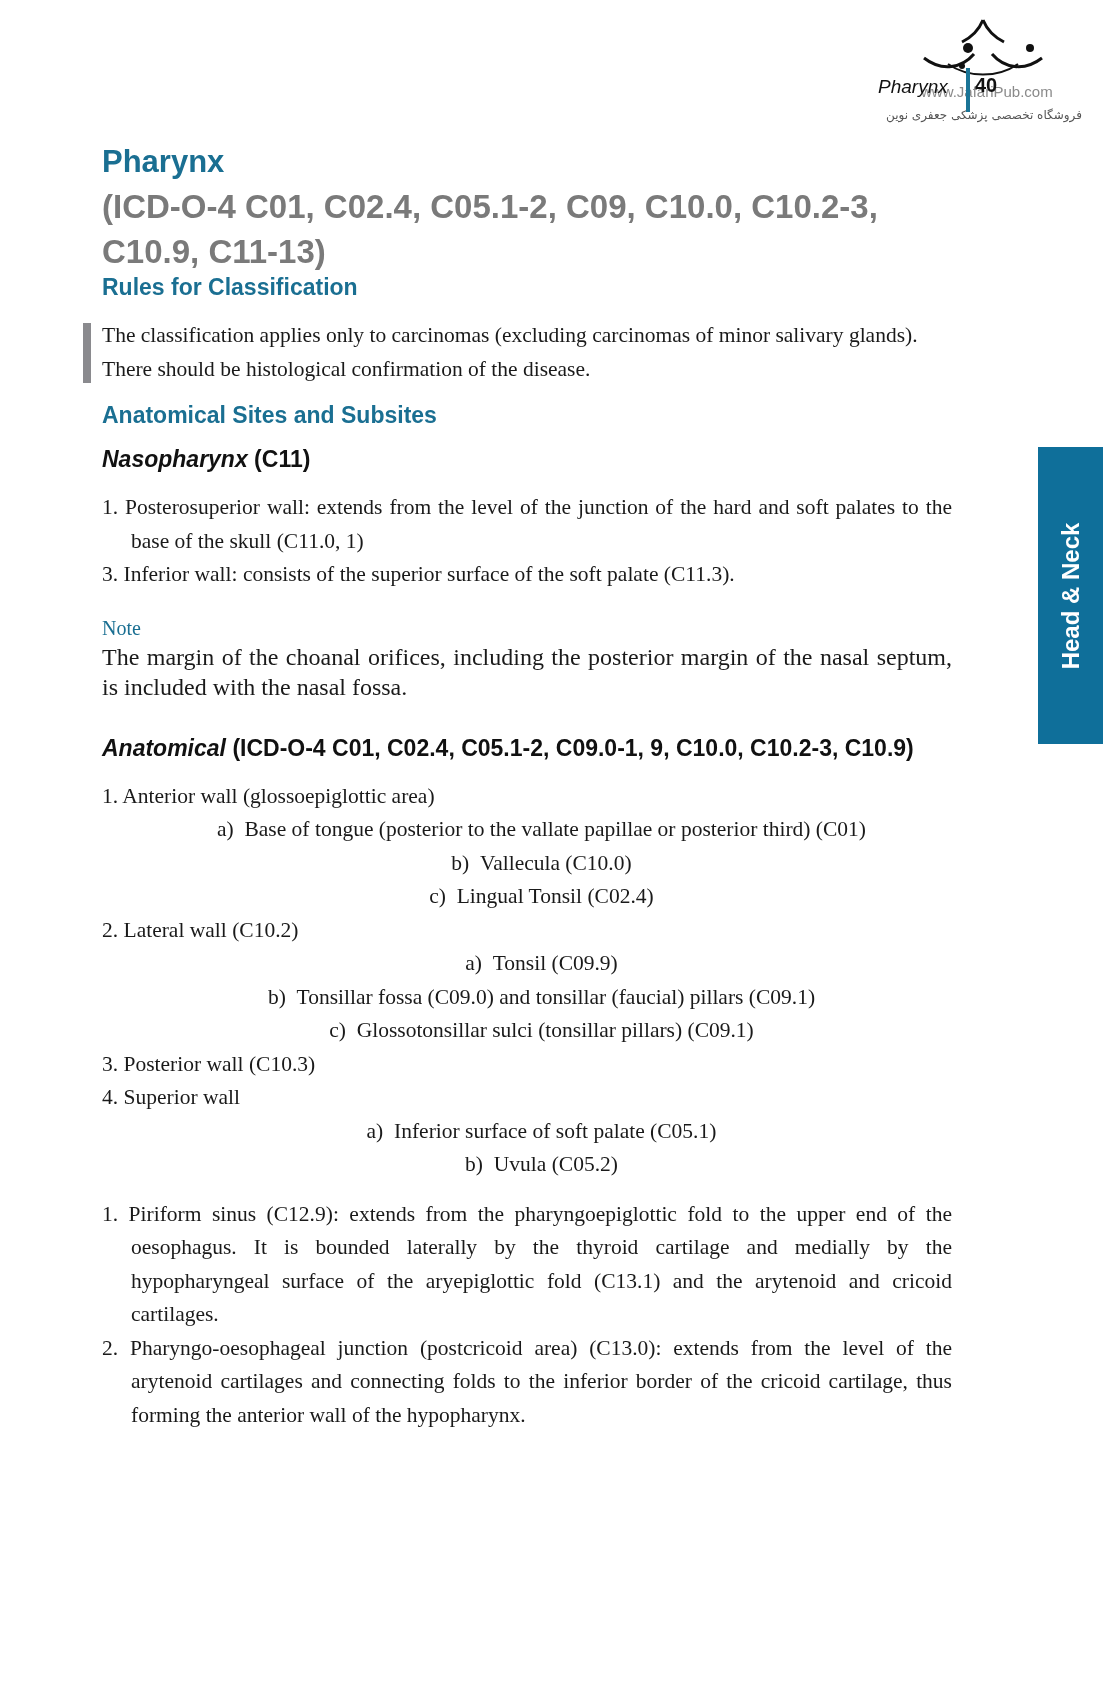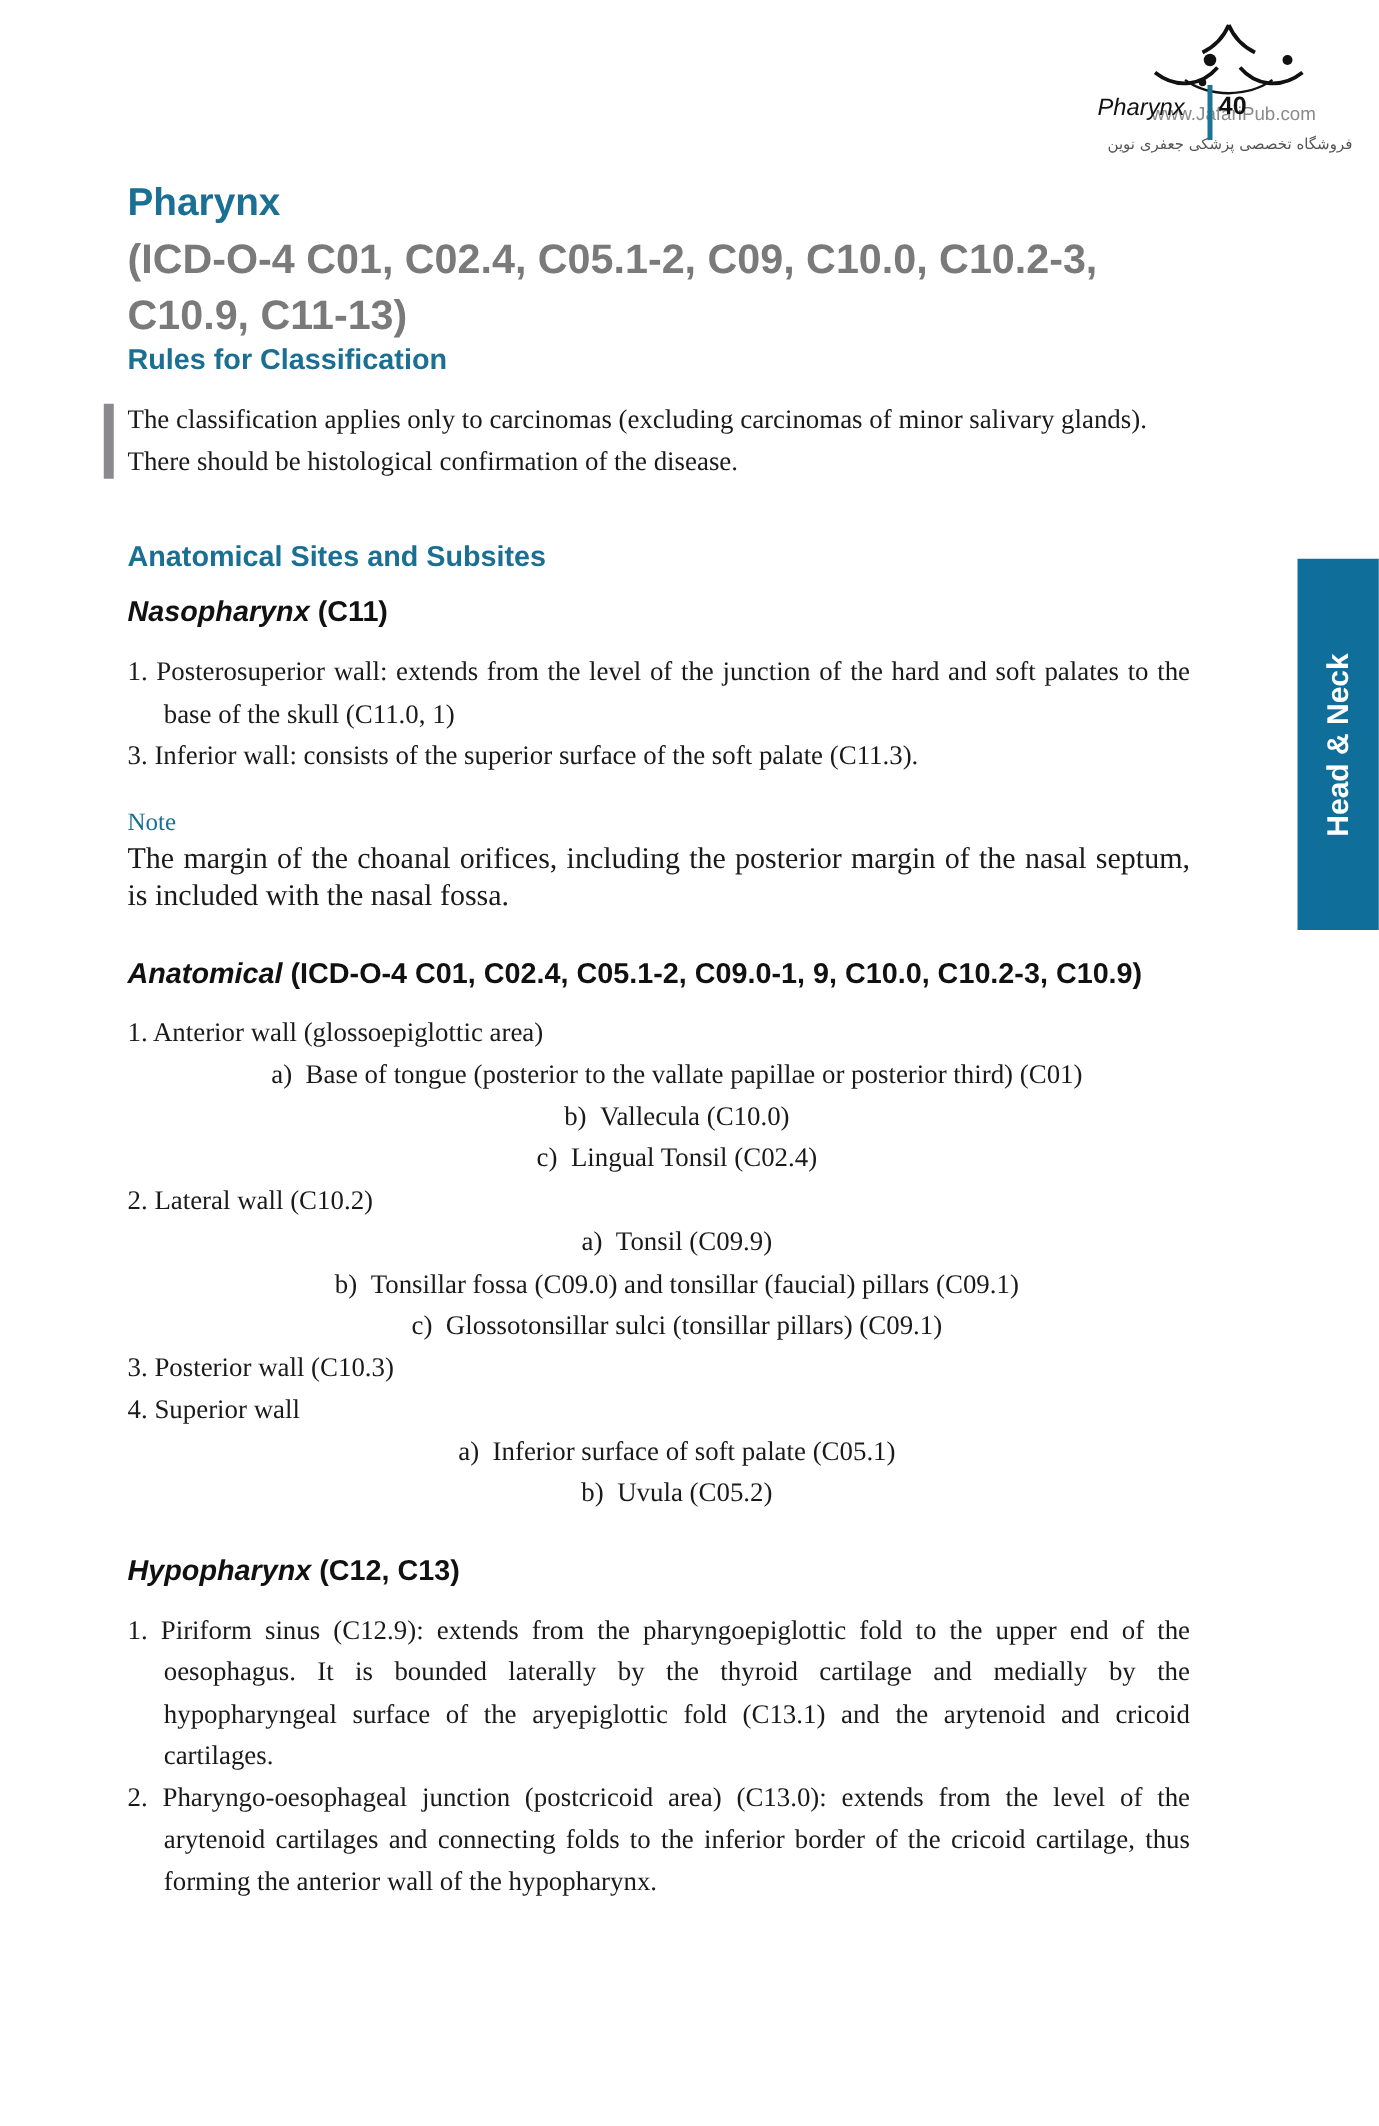--- a/index.html
+++ b/index.html
@@ -68,21 +68,21 @@
 <div class="content">
   <h1 class="title">Pharynx</h1>
   <div class="subtitle" style="width:820px;">(ICD-O-4 C01, C02.4, C05.1-2, C09, C10.0, C10.2-3, C10.9, C11-13)</div>
 
   <h2 class="h2" style="">Rules for Classification</h2>
   <div class="rules-block" style="margin-top:18px;">
     <div class="rules-bar"></div>
     <p style="margin:0;">The classification applies only to carcinomas (excluding carcinomas of minor salivary glands). There should be histological confirmation of the disease.</p>
   </div>
 
-  <h2 class="h2" style="margin-top:46px;">Anatomical Sites and Subsites</h2>
+  <h2 class="h2" style="margin-top:16px;">Anatomical Sites and Subsites</h2>
 
   <div class="h3" style="margin-top:14px;">
     <i>Nasopharynx</i>
     <span>(C11)</span>
   </div>
   <ol class="main justify" style="margin-top:16px;">
     <li><span>1.</span> <span>Posterosuperior wall: extends from the level of the junction of the hard and soft palates to the base of the skull (C11.0, 1)</span></li>
     <li><span>3.</span> <span>Inferior wall: consists of the superior surface of the soft palate (C11.3).</span></li>
   </ol>
 
@@ -112,21 +112,17 @@
     </li>
     <li><span>3.</span> <span>Posterior wall (C10.3)</span></li>
     <li><span>4.</span> <span>Superior wall</span>
       <ol class="sub" style="text-indent:0;">
         <li><span>a)</span>&nbsp;&nbsp;<span>Inferior surface of soft palate (C05.1)</span></li>
         <li><span>b)</span>&nbsp;&nbsp;<span>Uvula (C05.2)</span></li>
       </ol>
     </li>
   </ol>
 
-  <div class="h3" style="margin-top:28px;">
-    <i>Hypopharynx</i>
-    <span>(C12, C13)</span>
-  </div>
   <ol class="main justify" style="margin-top:16px;">
     <li><span>1.</span> <span>Piriform sinus (C12.9): extends from the pharyngoepiglottic fold to the upper end of the oesophagus. It is bounded laterally by the thyroid cartilage and medially by the hypopharyngeal surface of the aryepiglottic fold (C13.1) and the arytenoid and cricoid cartilages.</span></li>
     <li><span>2.</span> <span>Pharyngo-oesophageal junction (postcricoid area) (C13.0): extends from the level of the arytenoid cartilages and connecting folds to the inferior border of the cricoid cartilage, thus forming the anterior wall of the hypopharynx.</span></li>
   </ol>
 </div>
 
 </body></html>

